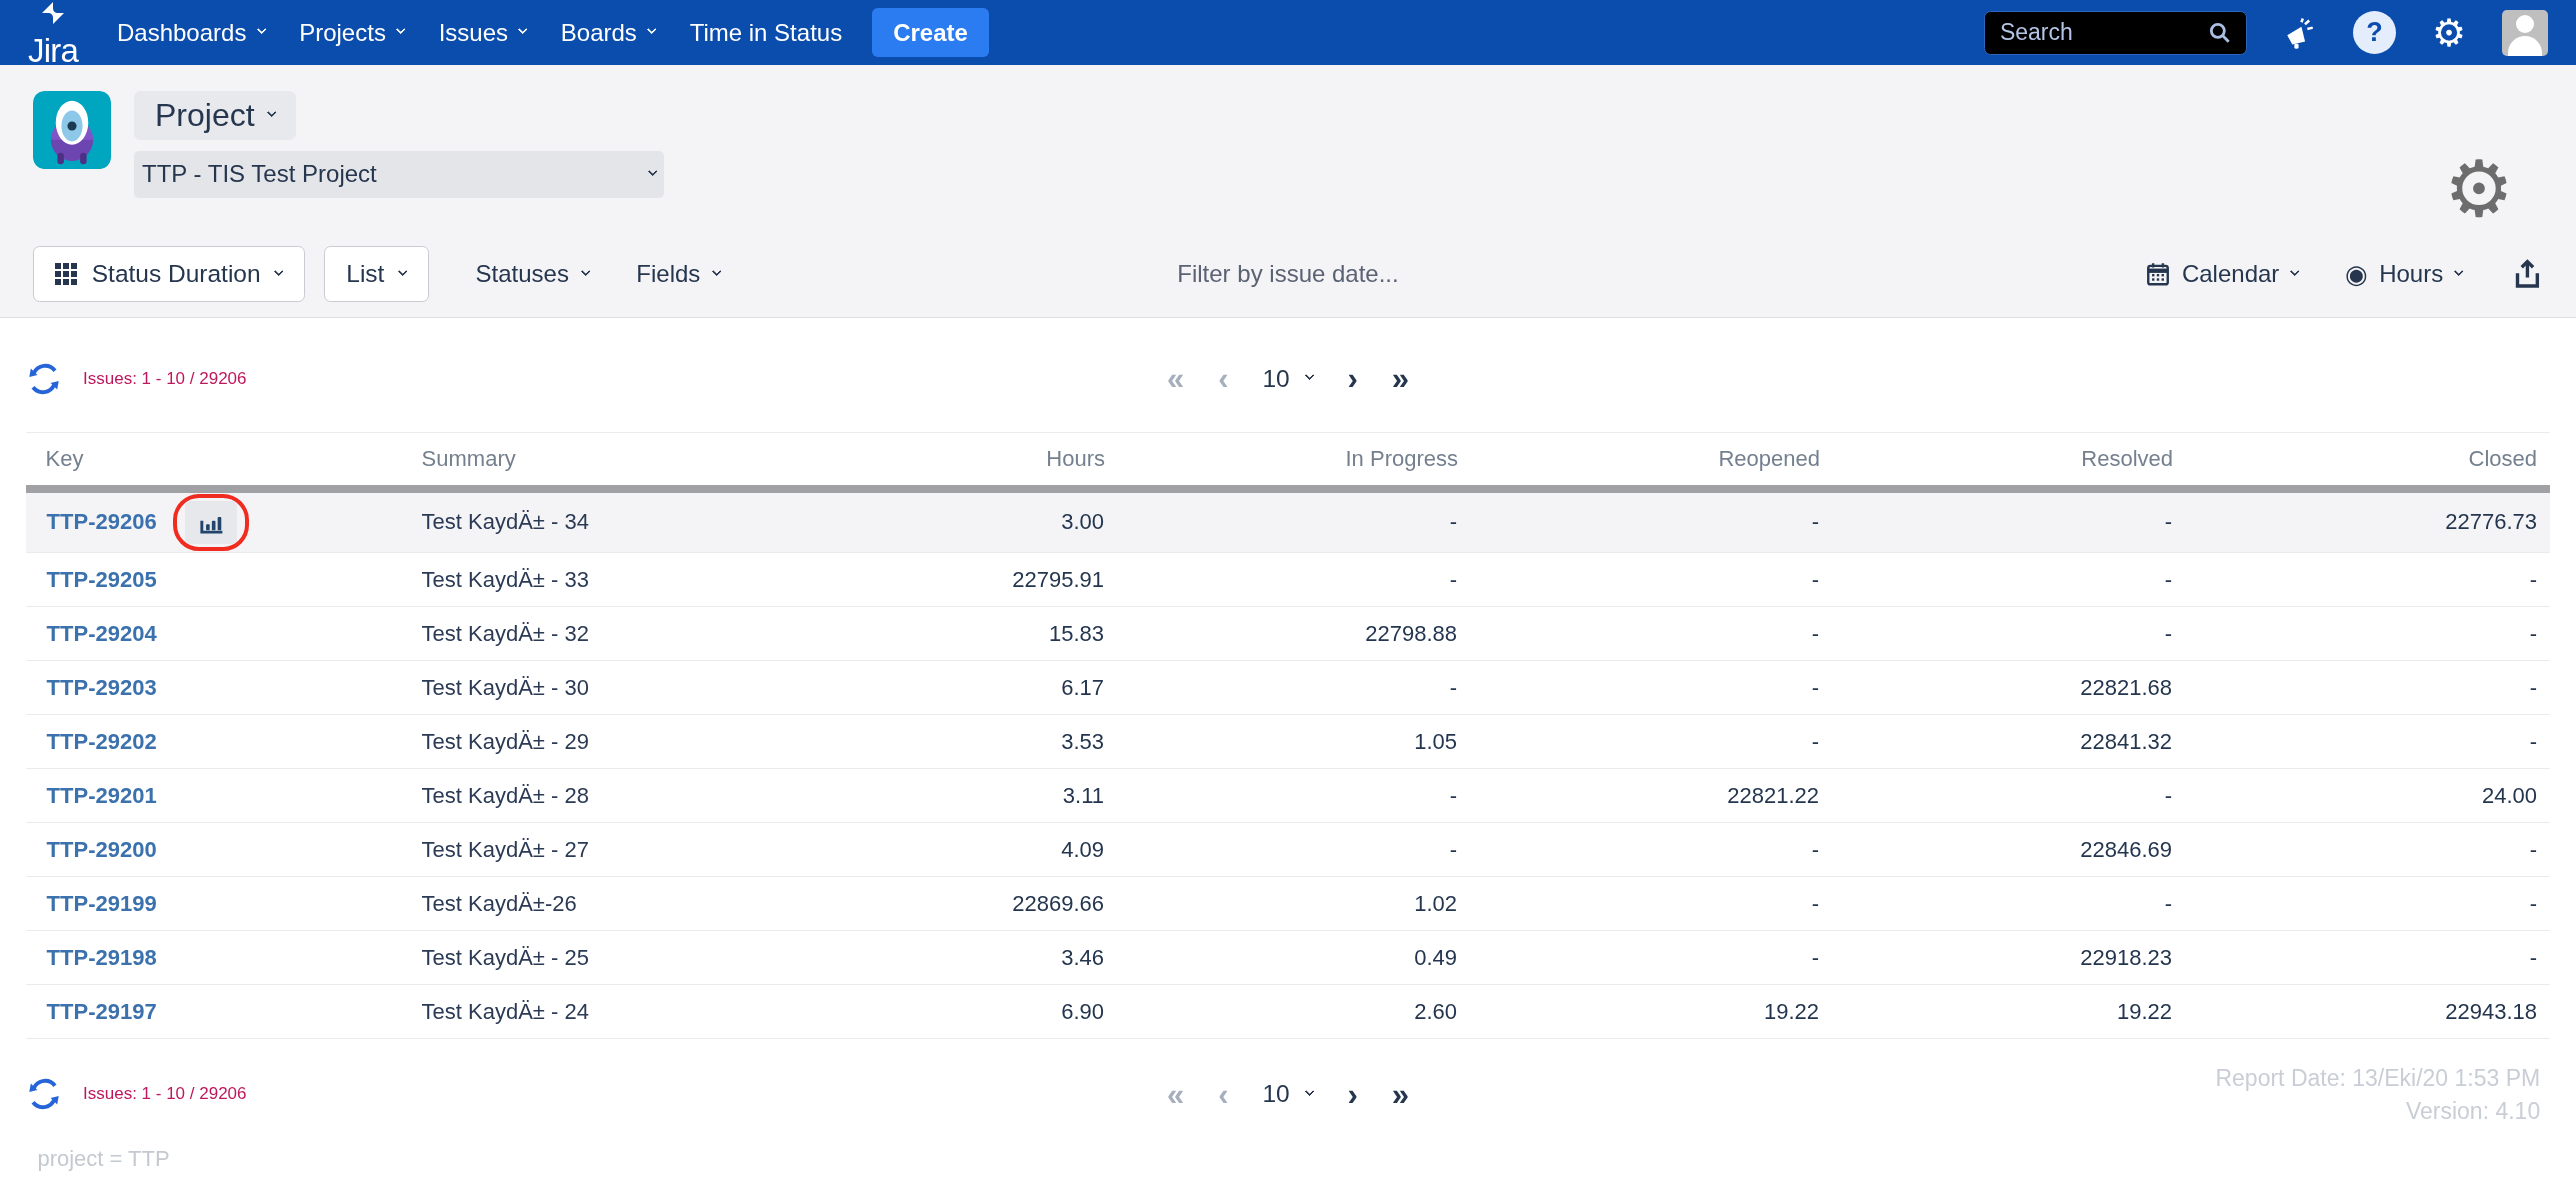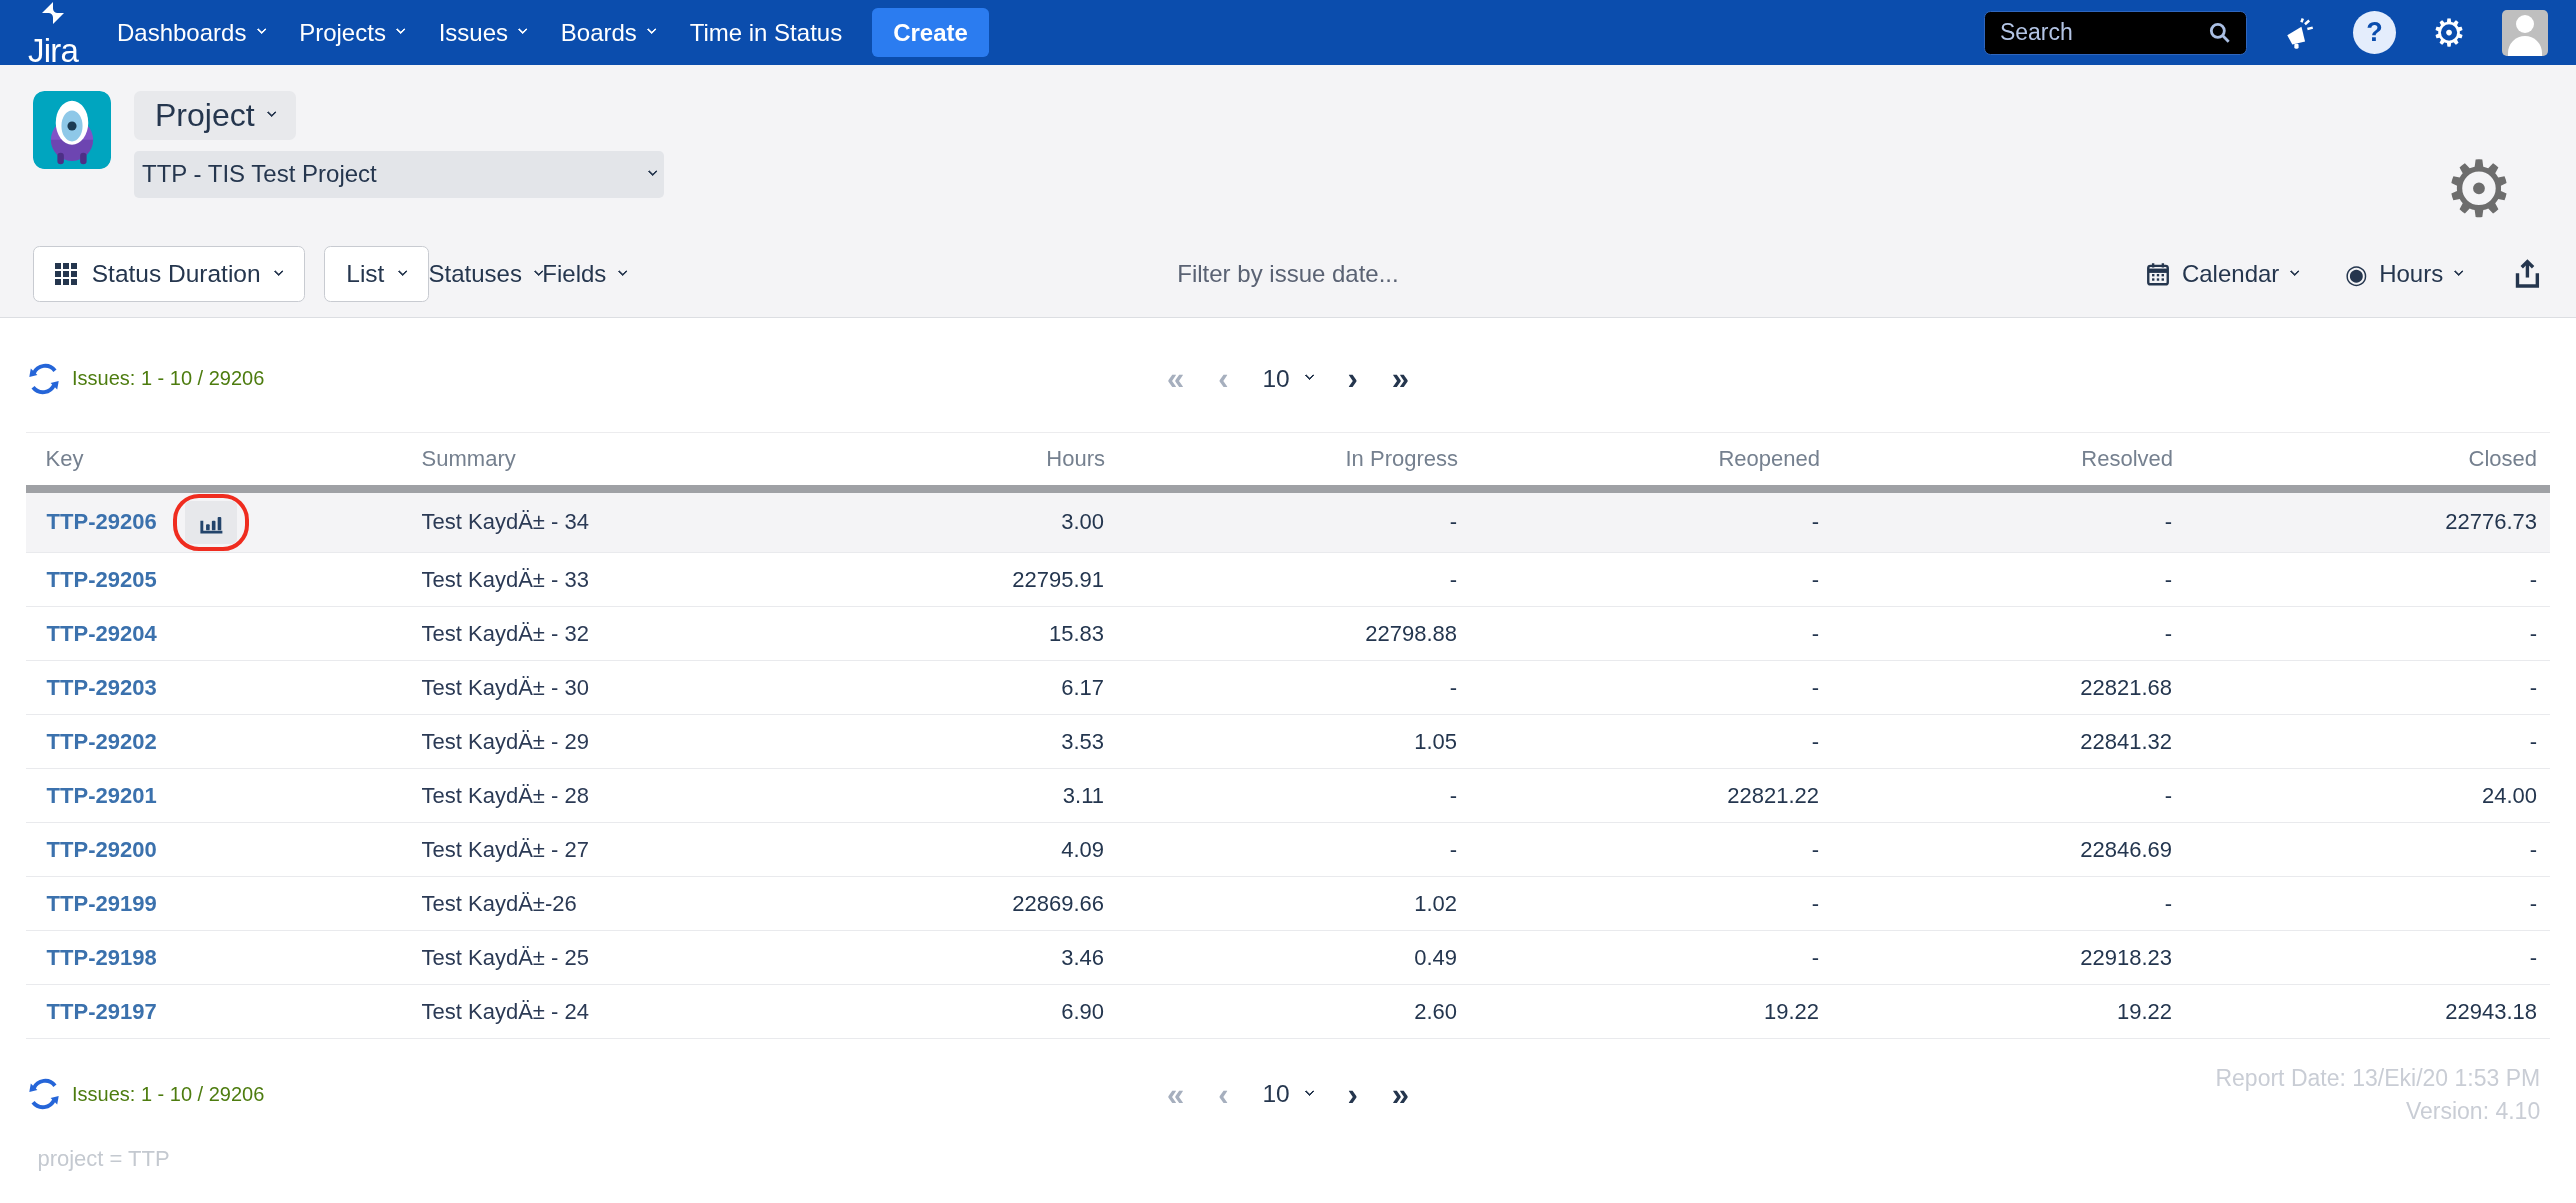--- a/index.html
+++ b/index.html
@@ -35,31 +35,31 @@
   .proj-controls { display:flex; flex-direction:column; gap:10.6px; }
   .chip { height:49px; background:#e8e9ec; border:none; border-radius:6.5px; font-size:32px; color:#25364e; display:inline-flex; align-items:center; gap:13px; padding:0 21px; width:max-content; cursor:pointer; font-family:inherit; }
   .select { height:47px; width:530px; background:#e3e5e9; border-radius:4.9px; display:flex; align-items:center; justify-content:space-between; font-size:24px; color:#25364e; padding:0 8px; cursor:pointer; }
   .big-gear { position:absolute; right:62px; top:85px; font-size:78px; color:#6d6d6d; line-height:1; cursor:pointer; }
 
   .toolbar { display:flex; align-items:center; margin-top:34px; height:85px; position:relative; }
   .btn-outline { background:#fff; border:1.6px solid #c8cbd1; border-radius:6.5px; height:56px; display:inline-flex; align-items:center; gap:14.7px; padding:0 21px; font-size:24.5px; font-weight:400; color:#25364e; cursor:pointer; font-family:inherit; }
   .btn-outline + .btn-outline { margin-left:19.6px; }
   .grid9 { display:grid; grid-template-columns:repeat(3,5.7px); grid-auto-rows:5.7px; gap:2.5px; }
   .grid9 i { background:#25364e; display:block; }
-  .plain-dd { display:inline-flex; align-items:center; gap:13px; font-size:24px; color:#25364e; cursor:pointer; }
+  .plain-dd { display:inline-flex; align-items:center; gap:13px; font-size:24px; color:#25364e; margin-left:47px; cursor:pointer; }
   .filter { position:absolute; left:50%; transform:translateX(-50%); font-size:24px; color:#5a6273; cursor:text; white-space:nowrap; }
   .tool-right { margin-left:auto; display:flex; align-items:center; gap:47px; }
   .dd-ico { display:inline-flex; align-items:center; gap:11.4px; font-size:24px; color:#25364e; cursor:pointer; }
   .eye-icon { font-size:26px; line-height:1; color:#25364e; }
 
   
   main { padding:0 26px; position:relative; }
   .issues-row { position:relative; display:flex; align-items:center; margin-top:34px; height:54px; }
   .refresh-btn { background:none; border:none; padding:0; cursor:pointer; display:flex; }
-  .issues-text { font-size:20px; color:#4d7c0f; margin-left:10px; }
+  .issues-text { font-size:17px; color:#be185d; margin-left:21px; }
   .pager { position:absolute; left:50%; transform:translateX(-50%); display:flex; align-items:center; gap:34px; font-size:24.5px; color:#25364e; }
   .pg { cursor:pointer; line-height:1; }
   .pg-big { font-size:31px; font-weight:700; }
   .pg-muted { color:#a6afbe; }
   .pg-size { display:flex; align-items:center; gap:16.4px; cursor:pointer; }
 
   table { width:100%; border-collapse:collapse; table-layout:fixed; margin-top:26px; }
   thead th { font-size:22px; color:#75808f; font-weight:400; text-align:right; padding:13px 0 13px; border-top:1.6px solid #ececee; border-bottom:8.2px solid #9fa1a5; }
   thead th.left { text-align:left; padding-left:19.6px; }
   tbody td { height:54px; border-bottom:1.6px solid #e9eaed; font-size:22px; color:#24364f; }

